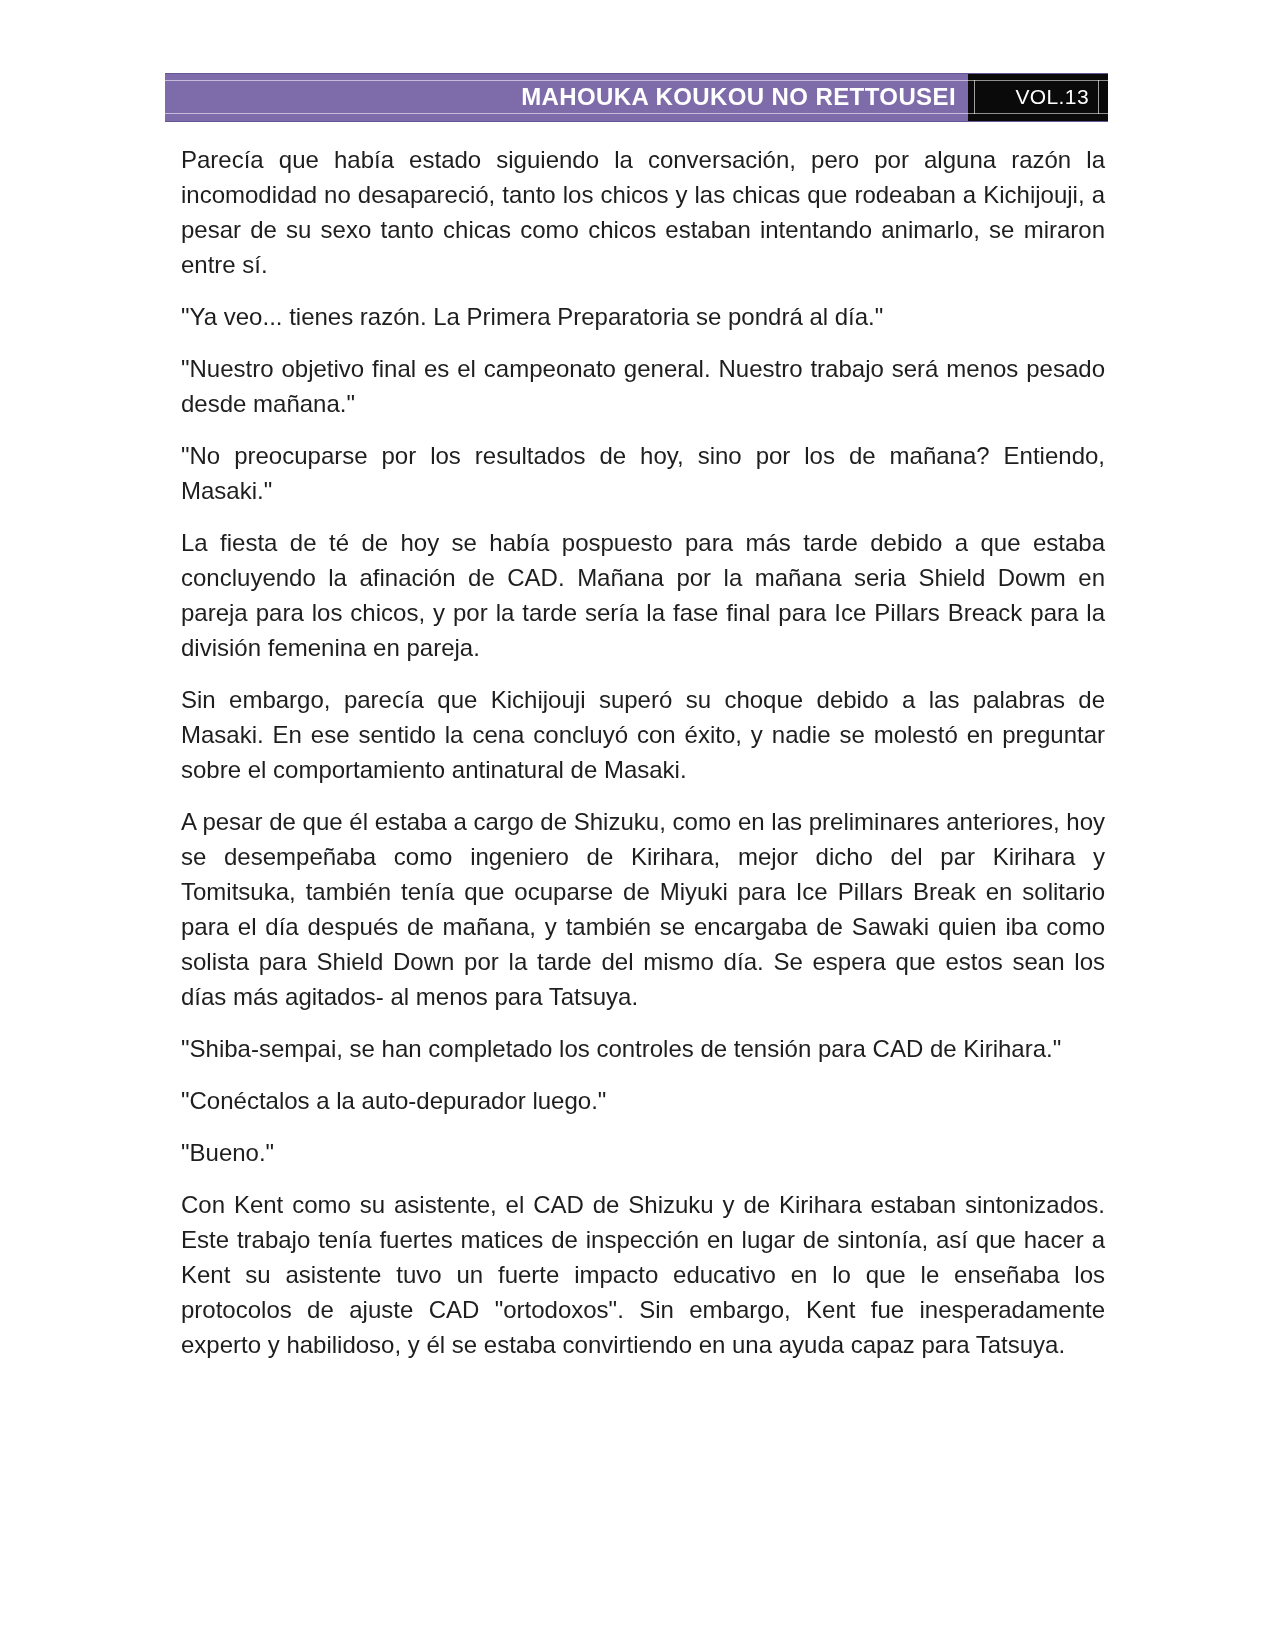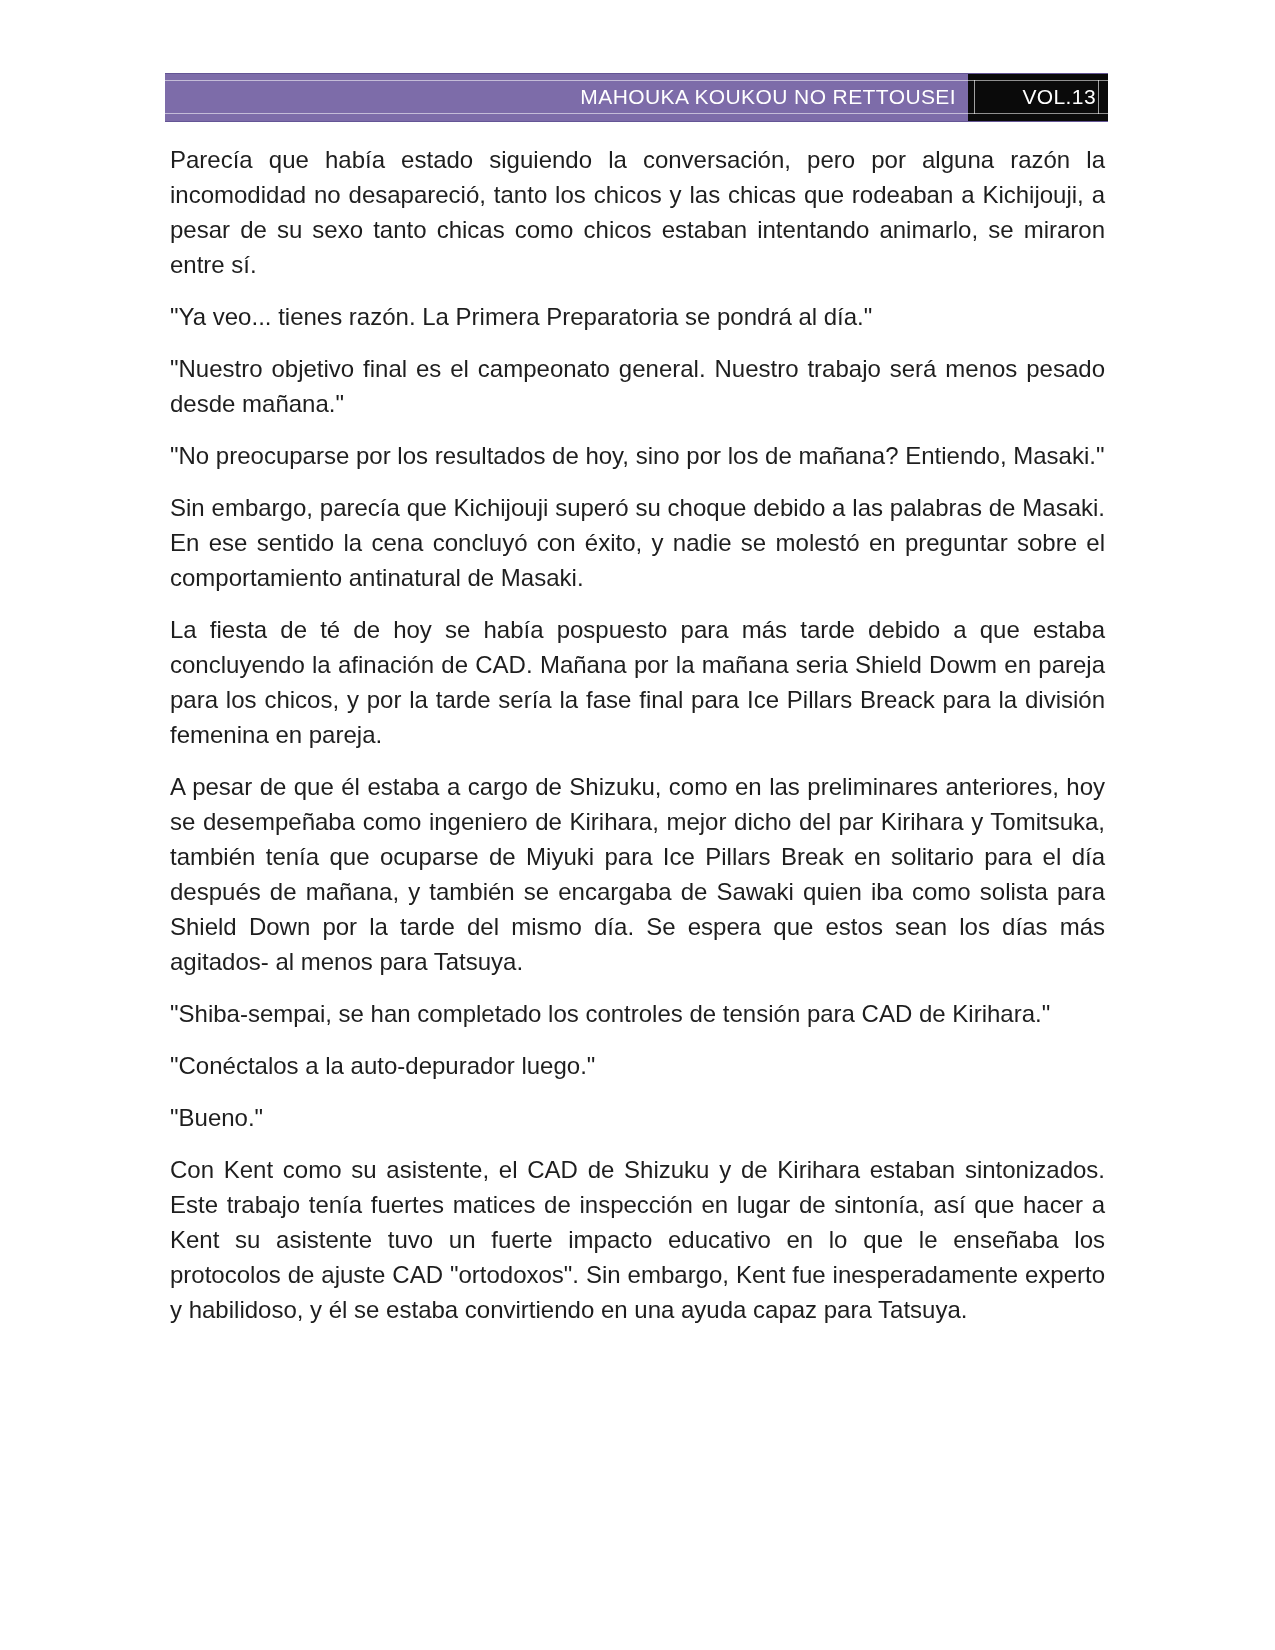--- a/index.html
+++ b/index.html
@@ -47,23 +47,24 @@
 
   .header-title {
     position: absolute;
     z-index: 2;
     top: 7px;
     bottom: 8px;
     right: 152px;
     display: flex;
     align-items: center;
     color: #ffffff;
-    font-size: 21px;
+    font-size: 24px;
     letter-spacing: 0.4px;
     white-space: nowrap;
+    font-weight: bold;
   }
 
   .vol-box {
     position: absolute;
     z-index: 1;
     top: 0;
     bottom: 0;
     right: 0;
     width: 140px;
     background: #0a0a0a;
@@ -73,39 +74,39 @@
     z-index: 2;
     top: 7px;
     bottom: 8px;
     left: 6px;
     right: 9px;
     border-left: 1px solid rgba(225,225,225,0.7);
     border-right: 1px solid rgba(225,225,225,0.7);
     display: flex;
     align-items: center;
     justify-content: flex-end;
-    padding-right: 2px;
+    padding-right: 9px;
     color: #ffffff;
     font-size: 21px;
     letter-spacing: 0.4px;
   }
 
   
   .content {
     position: absolute;
     left: 170px;
     top: 142px;
     width: 935px;
     color: #1e1e1e;
     font-size: 24px;
     line-height: 35px;
     text-align: justify;
   }
   .content p {
-    margin: 0 0 17px 0;
+    margin: 0 0 17px 11px;
     padding: 0;
   }
 </style>
 </head>
 <body>
 
 <div class="page">
 
   <header class="header-bar">
     <div class="edge-top"></div>
@@ -116,22 +117,22 @@
     </div>
     <div class="line-bottom"></div>
     <div class="edge-bottom"></div>
   </header>
 
   <main class="content">
     <p>Parecía que había estado siguiendo la conversación, pero por alguna razón la incomodidad no desapareció, tanto los chicos y las chicas que rodeaban a Kichijouji, a pesar de su sexo tanto chicas como chicos estaban intentando animarlo, se miraron entre sí.</p>
     <p>"Ya veo... tienes razón. La Primera Preparatoria se pondrá al día."</p>
     <p>"Nuestro objetivo final es el campeonato general. Nuestro trabajo será menos pesado desde mañana."</p>
     <p>"No preocuparse por los resultados de hoy, sino por los de mañana? Entiendo, Masaki."</p>
+    <p>La fiesta de té de hoy se había pospuesto para más tarde debido a que estaba concluyendo la afinación de CAD. Mañana por la mañana seria Shield Dowm en pareja para los chicos, y por la tarde sería la fase final para Ice Pillars Breack para la división femenina en pareja.</p>
     <p>Sin embargo, parecía que Kichijouji superó su choque debido a las palabras de Masaki. En ese sentido la cena concluyó con éxito, y nadie se molestó en preguntar sobre el comportamiento antinatural de Masaki.</p>
-    <p>La fiesta de té de hoy se había pospuesto para más tarde debido a que estaba concluyendo la afinación de CAD. Mañana por la mañana seria Shield Dowm en pareja para los chicos, y por la tarde sería la fase final para Ice Pillars Breack para la división femenina en pareja.</p>
     <p>A pesar de que él estaba a cargo de Shizuku, como en las preliminares anteriores, hoy se desempeñaba como ingeniero de Kirihara, mejor dicho del par Kirihara y Tomitsuka, también tenía que ocuparse de Miyuki para Ice Pillars Break en solitario para el día después de mañana, y también se encargaba de Sawaki quien iba como solista para Shield Down por la tarde del mismo día. Se espera que estos sean los días más agitados- al menos para Tatsuya.</p>
     <p>"Shiba-sempai, se han completado los controles de tensión para CAD de Kirihara."</p>
     <p>"Conéctalos a la auto-depurador luego."</p>
     <p>"Bueno."</p>
     <p>Con Kent como su asistente,  el CAD de Shizuku y de Kirihara estaban sintonizados. Este trabajo tenía fuertes matices de inspección en lugar de sintonía, así que hacer a Kent su asistente tuvo un fuerte impacto educativo en lo que le enseñaba  los protocolos de ajuste CAD "ortodoxos". Sin embargo, Kent fue inesperadamente experto y habilidoso, y él se estaba convirtiendo en una ayuda capaz para Tatsuya.</p>
   </main>
 
 </div>
 
 </body></html>

